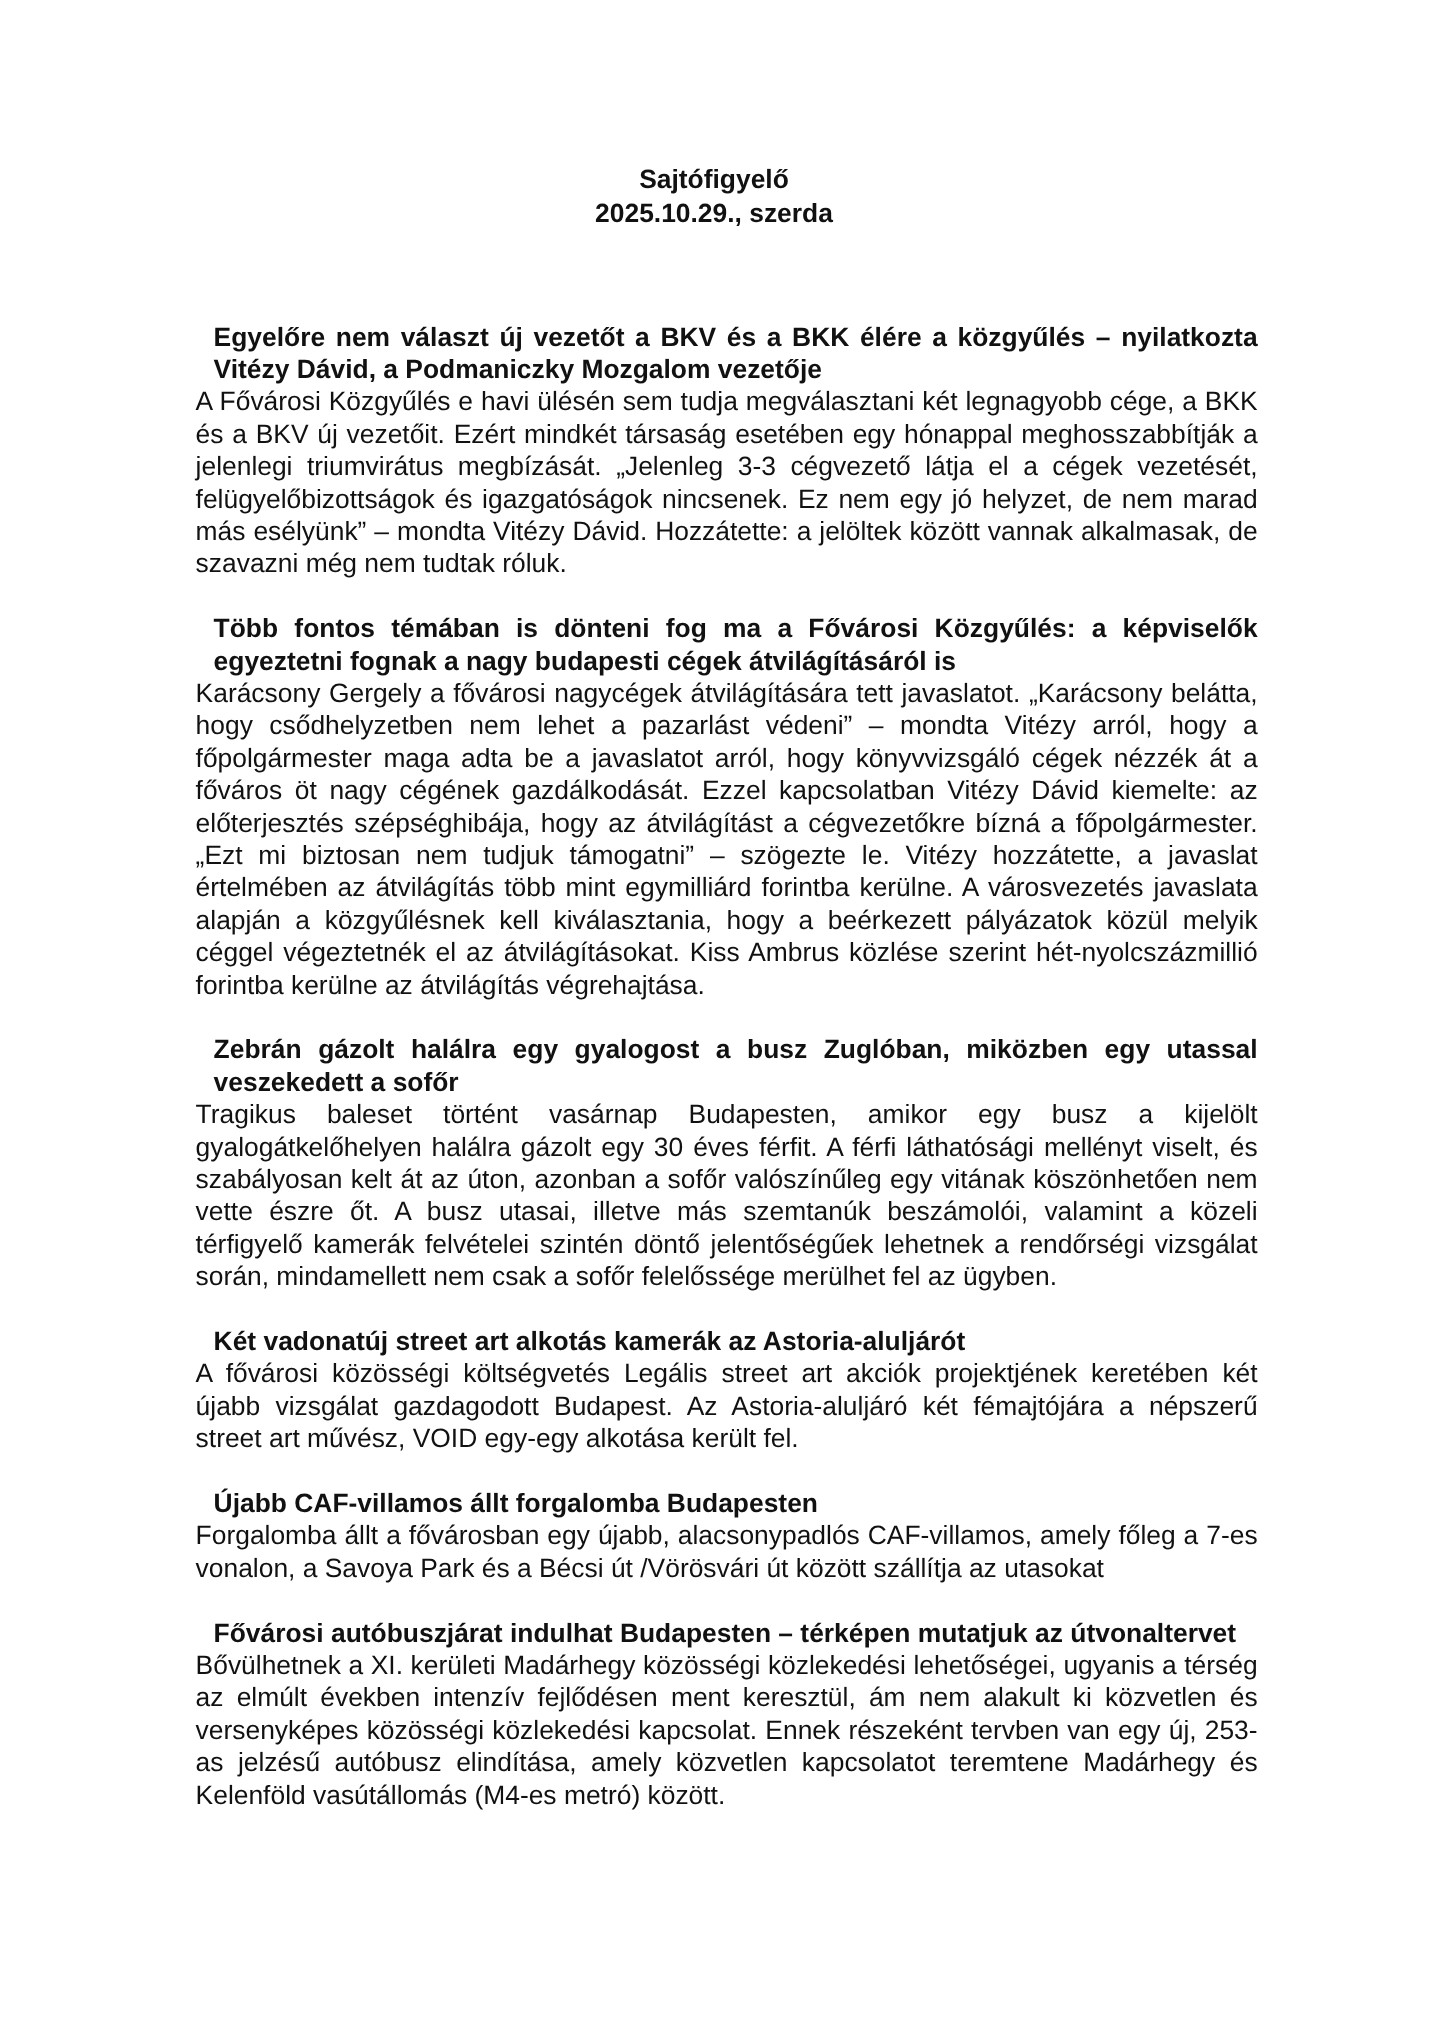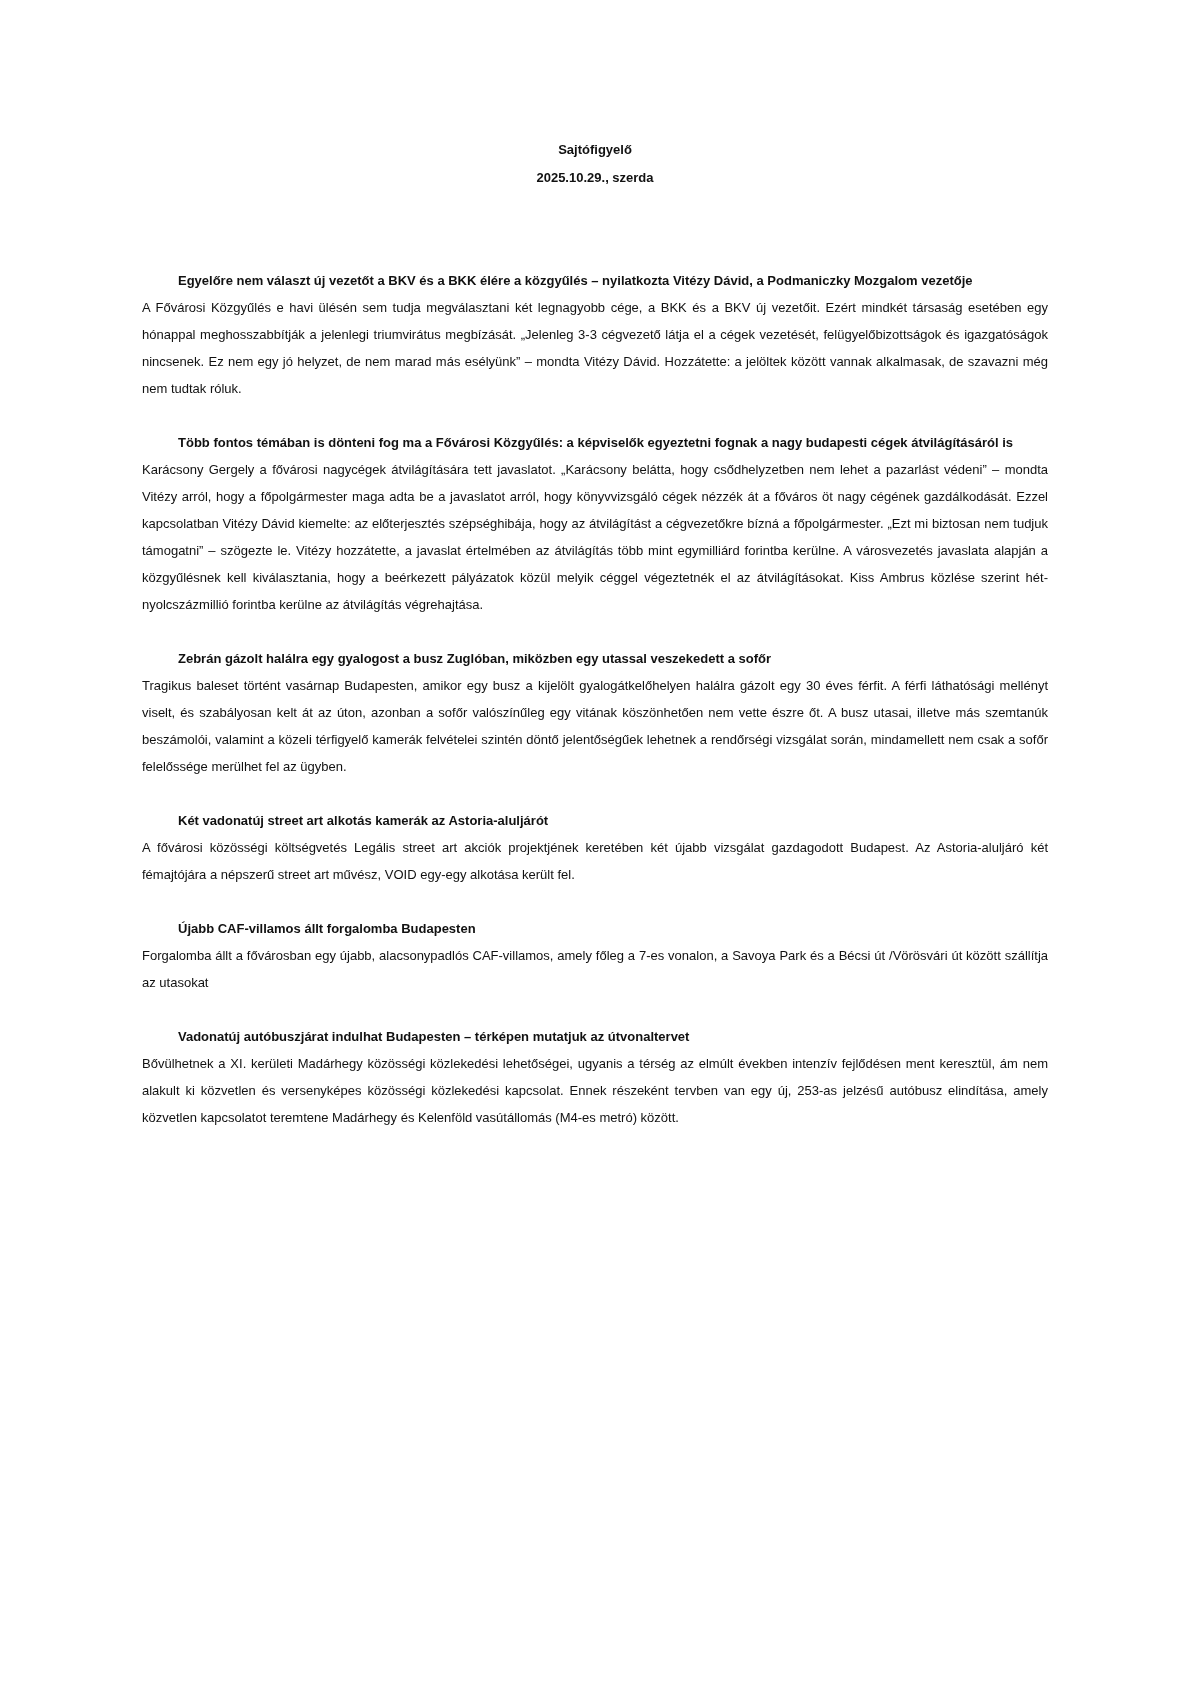--- a/index.html
+++ b/index.html
@@ -3,30 +3,30 @@
 <meta charset="utf-8">
 <style>
   html, body { margin: 0; padding: 0; background: #ffffff; }
   body { width: 1191px; height: 1684px; position: relative; overflow: hidden; }
   .page {
     position: absolute;
     left: 142px;
     top: 136px;
     width: 906px;
     font-family: "Liberation Sans", "DejaVu Sans", sans-serif;
-    font-size: 13px;
+    font-size: 22px;
     line-height: 27px;
     color: #111111;
   }
   .doc-header { text-align: center; font-weight: bold; }
   .doc-header div { line-height: 28px; }
   .spacer-top { height: 75px; }
   .article { margin-bottom: 27px; }
   .headline { font-weight: bold; text-align: justify; text-align-last: left; margin-left: 36px; }
-  .body-text { text-align: justify; text-align-last: left; }
+  .body-text { text-align: justify; text-align-last: left; margin-left: 21px; }
 </style>
 </head>
 <body>
 
 <div class="page">
   <div class="doc-header">
     <div>Sajtófigyelő</div>
     <div>2025.10.29., szerda</div>
   </div>
   <div class="spacer-top"></div>
@@ -50,16 +50,16 @@
     <div class="headline">Két vadonatúj street art alkotás kamerák az Astoria-aluljárót</div>
     <div class="body-text">A fővárosi közösségi költségvetés Legális street art akciók projektjének keretében két újabb vizsgálat gazdagodott Budapest. Az Astoria-aluljáró két fémajtójára a népszerű street art művész, VOID egy-egy alkotása került fel.</div>
   </div>
 
   <div class="article">
     <div class="headline">Újabb CAF-villamos állt forgalomba Budapesten</div>
     <div class="body-text">Forgalomba állt a fővárosban egy újabb, alacsonypadlós CAF-villamos, amely főleg a 7-es vonalon, a Savoya Park és a Bécsi út /Vörösvári út között szállítja az utasokat</div>
   </div>
 
   <div class="article">
-    <div class="headline">Vadonatúj autóbuszjárat indulhat Budapesten – térképen mutatjuk az útvonaltervet</div>
+    <div class="headline">Fővárosi autóbuszjárat indulhat Budapesten – térképen mutatjuk az útvonaltervet</div>
     <div class="body-text">Bővülhetnek a XI. kerületi Madárhegy közösségi közlekedési lehetőségei, ugyanis a térség az elmúlt években intenzív fejlődésen ment keresztül, ám nem alakult ki közvetlen és versenyképes közösségi közlekedési kapcsolat. Ennek részeként tervben van egy új, 253-as jelzésű autóbusz elindítása, amely közvetlen kapcsolatot teremtene Madárhegy és Kelenföld vasútállomás (M4-es metró) között.</div>
   </div>
 </div>
 
 </body></html>

